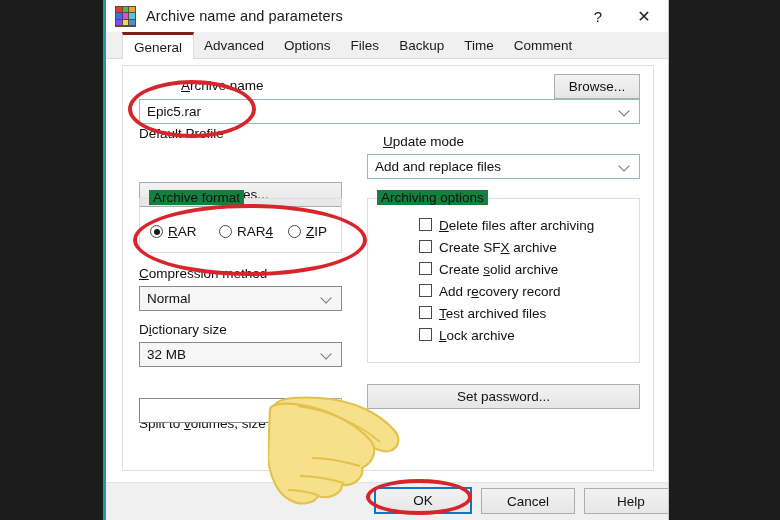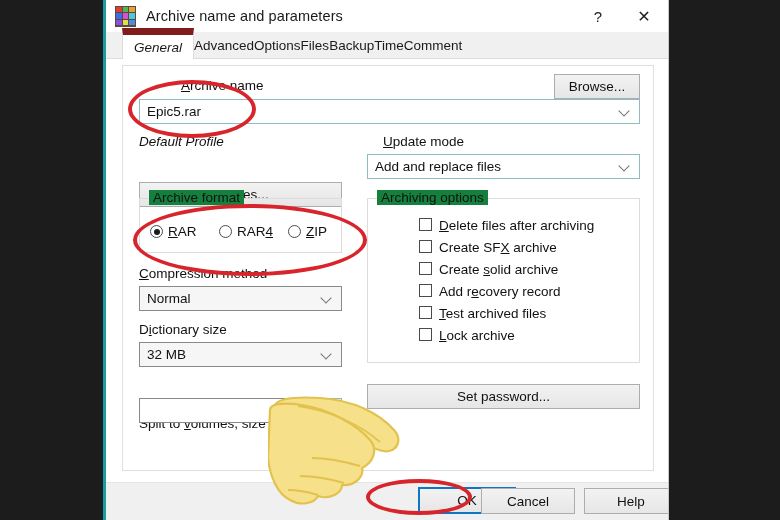--- a/index.html
+++ b/index.html
@@ -70,39 +70,38 @@
     position: relative;
     height: 26px;
     background: #f0f0f0;
     border-bottom: 1px solid #dcdcdc;
     display: flex;
     align-items: flex-end;
     padding-left: 16px;
   }
   .tab {
     height: 25px;
-    padding: 0 0;
+    padding: 0 10px;
     display: flex; align-items: center;
     font-size: 13.5px;
     color: #1a1a1a;
     background: transparent;
     border: none;
     white-space: nowrap;
     font-family: "Liberation Sans", sans-serif;
     cursor: default;
   }
   .tab.active {
     background: #ffffff;
     border-left: 1px solid #dcdcdc;
     border-right: 1px solid #dcdcdc;
-    border-top: 7px solid #7f1d1d;
+    border-top: 3px solid #7f1d1d;
     height: 26px;
     margin-bottom: -1px;
     padding: 12px 11px;
-    font-style: italic;
   }
 
   
   .page {
     position: relative;
     height: 420px;
     background: #ffffff;
     border-top: none;
   }
   .page-inner {
@@ -268,21 +267,21 @@
 
         <div class="btn" style="position:absolute;right:13px;top:8px;width:86px;">
           <span>Browse...</span>
         </div>
 
         <div class="combo" style="position:absolute;left:16px;top:33px;right:13px;">
           <span>Epic5.rar</span>
           <span class="chev"></span>
         </div>
 
-        <div class="lbl" style="position:absolute;left:16px;top:68px;font-style:italic;">Default Profile</div>
+        <div class="lbl" style="position:absolute;left:16px;top:60px;">Default Profile</div>
 
         <div class="lbl" style="position:absolute;left:260px;top:68px;"><u>U</u>pdate mode</div>
 
         <div class="btn" style="position:absolute;left:16px;top:88px;width:203px;margin-top:28px;">
           <span>Profiles...</span>
         </div>
 
         <div class="combo" style="position:absolute;left:244px;top:88px;right:13px;">
           <span>Add and replace files</span>
           <span class="chev"></span>
@@ -359,21 +358,21 @@
         </div>
 
         <div class="btn" style="position:absolute;left:244px;top:318px;right:13px;">
           <span>Set password...</span>
         </div>
 
       </div>
     </div>
 
     <div style="position:absolute;left:0;top:482px;width:100%;height:38px;background:#f0f0f0;border-top:1px solid #e4e4e4;">
-      <div style="position:absolute;left:268px;top:4px;width:98px;height:27px;border:2px solid #0f76c4;background:linear-gradient(#f2f2f2,#e6e6e6);display:flex;align-items:center;justify-content:center;font-size:13.5px;color:#111;margin-left:44px;">
+      <div style="position:absolute;left:268px;top:4px;width:98px;height:27px;border:2px solid #0f76c4;background:linear-gradient(#f2f2f2,#e6e6e6);display:flex;align-items:center;justify-content:center;font-size:13.5px;color:#111;">
         <span>OK</span>
       </div>
       <div class="btn" style="position:absolute;left:375px;top:5px;width:94px;height:26px;">
         <span>Cancel</span>
       </div>
       <div class="btn" style="position:absolute;left:478px;top:5px;width:94px;height:26px;">
         <span>Help</span>
       </div>
     </div>
 

